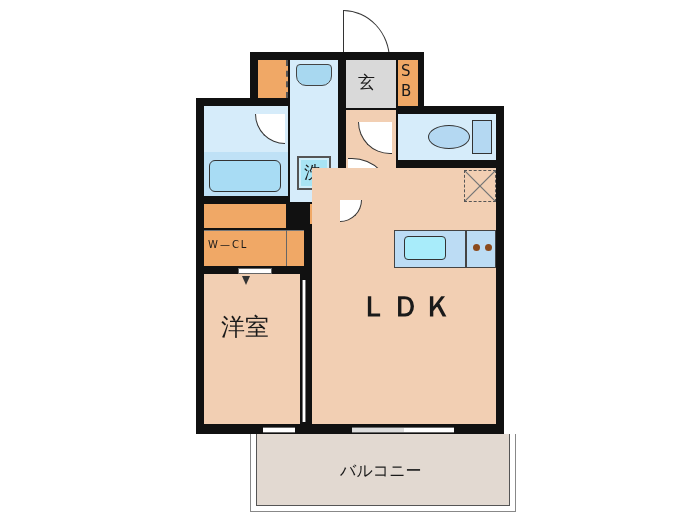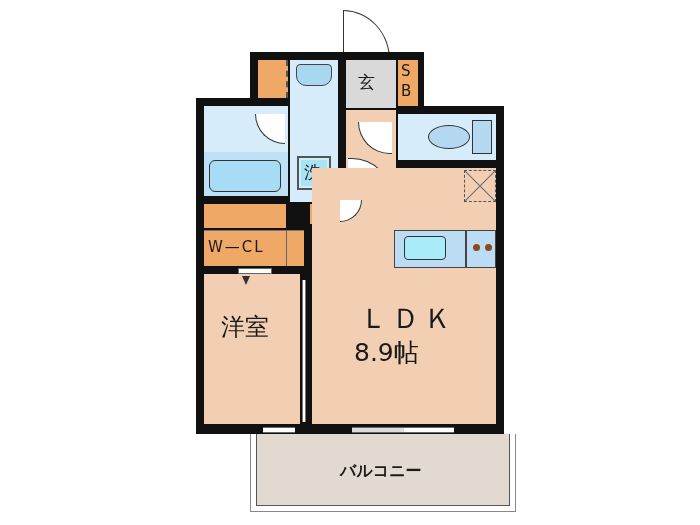--- a/index.html
+++ b/index.html
@@ -54,41 +54,40 @@
   <div class="doorarc" style="left:348px;top:158px;width:44px;height:40px;border-radius:0 44px 0 0;border-bottom:none;border-left:none;"></div>
 
   <div class="abs wet" style="left:398px;top:114px;width:98px;height:46px;"></div>
   <div class="abs" style="left:428px;top:125px;width:42px;height:24px;background:#b4d8f2;border:1.5px solid #333;border-radius:50%;"></div>
   <div class="abs" style="left:472px;top:120px;width:20px;height:34px;background:#b4d8f2;border:1.5px solid #333;"></div>
 
   <div class="abs store" style="left:204px;top:204px;width:82px;height:24px;"></div>
   <div class="abs store" style="left:310px;top:204px;width:28px;height:20px;"></div>
   <div class="abs store" style="left:204px;top:230px;width:100px;height:36px;border-top:1px solid #777;"></div>
   <div class="abs" style="left:286px;top:230px;width:1px;height:36px;background:#666;"></div>
-  <span class="lbl" style="left:208px;top:240px;font-size:15px;letter-spacing:2px;">W—CL</span>
+  <span class="lbl" style="left:208px;top:240px;font-size:10px;letter-spacing:2px;">W—CL</span>
 
   <div class="abs wood" style="left:312px;top:168px;width:184px;height:256px;"></div>
   <div class="abs wood" style="left:398px;top:168px;width:98px;height:30px;"></div>
   <div class="doorarc" style="left:340px;top:200px;width:22px;height:22px;border-radius:0 0 22px 0;border-top:none;border-left:none;"></div>
   <div class="abs" style="left:464px;top:170px;width:32px;height:32px;border:1.5px dashed #555;background:linear-gradient(45deg, transparent 48%, #777 49%, #777 51%, transparent 52%), linear-gradient(-45deg, transparent 48%, #777 49%, #777 51%, transparent 52%);"></div>
   <div class="abs" style="left:394px;top:230px;width:102px;height:38px;background:#bcdcf4;border:1.5px solid #444;"></div>
   <div class="abs" style="left:404px;top:236px;width:42px;height:24px;background:#a8ecfa;border:1.5px solid #333;border-radius:4px;"></div>
   <div class="abs" style="left:465px;top:230px;width:1.5px;height:38px;background:#444;"></div>
   <div class="abs" style="left:473px;top:244px;width:7px;height:7px;background:#8b4a1d;border-radius:50%;"></div>
   <div class="abs" style="left:485px;top:244px;width:7px;height:7px;background:#8b4a1d;border-radius:50%;"></div>
-  <span class="lbl" style="left:360px;top:305px;font-size:28px;letter-spacing:4px;">ＬＤＫ</span>
-  <span class="lbl" style="left:354px;top:340px;font-size:25px;">8.9帖</span>
+  <span class="lbl" style="left:360px;top:293px;font-size:28px;letter-spacing:4px;font-weight:bold;">ＬＤＫ</span>
 
   <div class="abs wood" style="left:204px;top:274px;width:96px;height:150px;"></div>
   <div class="abs" style="left:238px;top:268px;width:34px;height:6px;background:#fff;border:1px solid #666;"></div>
   <div class="abs" style="left:242px;top:276px;width:0;height:0;border-left:4px solid transparent;border-right:4px solid transparent;border-top:9px solid #333;"></div>
   <div class="abs" style="left:302px;top:280px;width:4px;height:142px;background:#fff;border-left:1px solid #777;border-right:1px solid #777;"></div>
   <span class="lbl" style="left:221px;top:315px;font-size:24px;">洋室</span>
 
   <div class="winline" style="left:263px;top:427px;width:32px;height:6px;"></div>
   <div class="winline" style="left:352px;top:427px;width:52px;height:6px;background:#ddd;"></div>
   <div class="winline" style="left:404px;top:427px;width:50px;height:6px;"></div>
 
   <div class="abs" style="left:250px;top:434px;width:266px;height:78px;border:1px solid #888;border-top:none;background:#fff;"></div>
   <div class="abs balcony" style="left:256px;top:434px;width:254px;height:72px;border-top:none;"></div>
-  <span class="lbl" style="left:340px;top:463px;font-size:16px;font-weight:bold;">バルコニー</span>
+  <span class="lbl" style="left:340px;top:463px;font-size:16px;">バルコニー</span>
 
 </div>
 
 </body></html>

